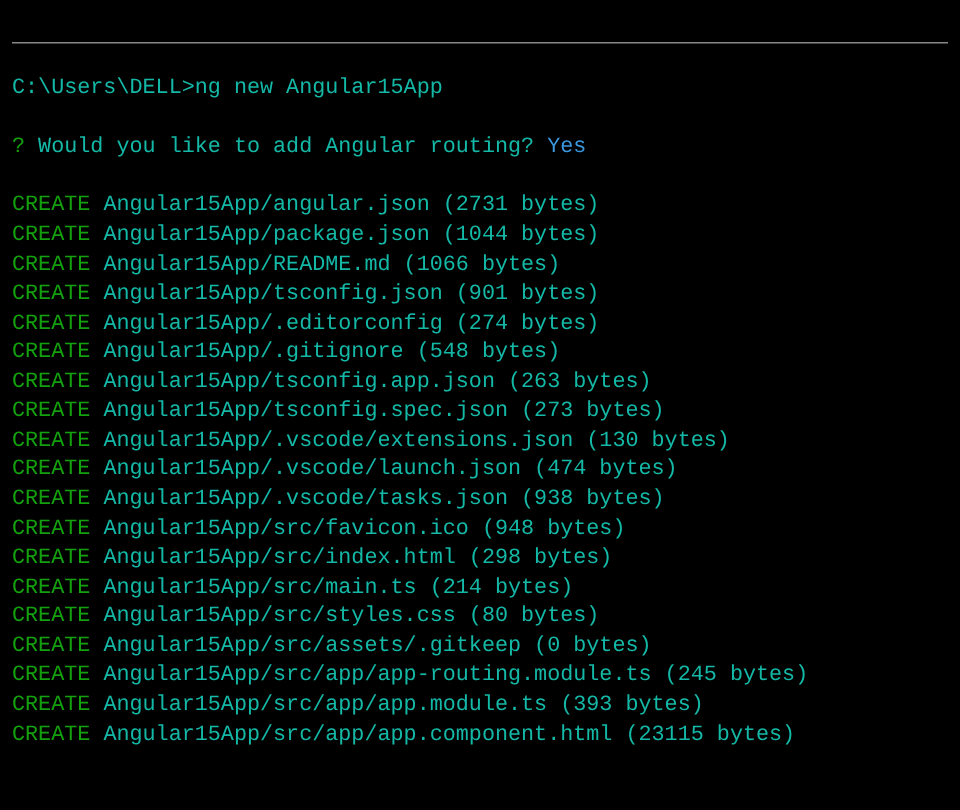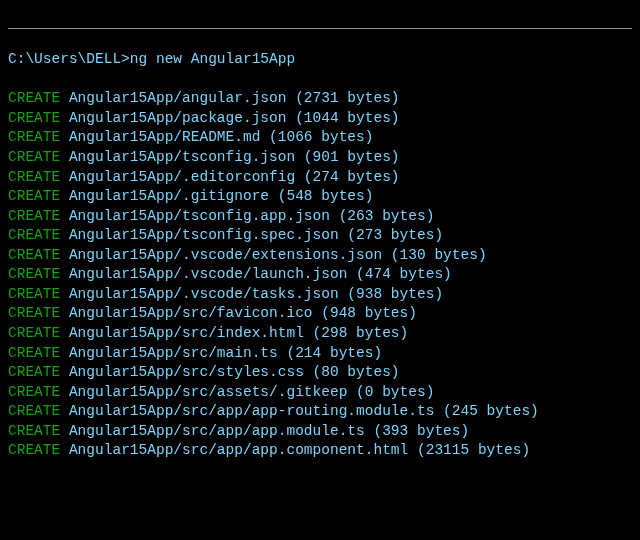--- a/index.html
+++ b/index.html
@@ -14,36 +14,37 @@
       line-height: 1.35;
       color: #ccc;
       padding: 8px;
       width: 640px;
       height: 540px;
       overflow: hidden;
     }
     .terminal {
       white-space: pre;
     }
-    .white { color: #7dd3fc; }
+    .white { color: #14b8a6; }
     .green { color: #13a10e; }
     .cyan { color: #3a96dd; }
     .hr-top {
       border: none;
       border-top: 1px solid #888;
       margin-bottom: 2px;
     }
     .line {
       display: block;
     }
   </style>
 </head>
 <body>
 
 <div class="terminal">
 <hr class="hr-top">
 <span class="line"><span class="white">C:\Users\DELL&gt;</span><span class="white">ng new Angular15App</span></span>
+<span class="line"><span class="green">?</span><span class="white"> Would you like to add Angular routing? </span><span class="cyan">Yes</span></span>
 <div id="creates-container"><span class="line"><span class="green">CREATE</span><span class="white"> Angular15App/angular.json (2731 bytes)</span></span><span class="line"><span class="green">CREATE</span><span class="white"> Angular15App/package.json (1044 bytes)</span></span><span class="line"><span class="green">CREATE</span><span class="white"> Angular15App/README.md (1066 bytes)</span></span><span class="line"><span class="green">CREATE</span><span class="white"> Angular15App/tsconfig.json (901 bytes)</span></span><span class="line"><span class="green">CREATE</span><span class="white"> Angular15App/.editorconfig (274 bytes)</span></span><span class="line"><span class="green">CREATE</span><span class="white"> Angular15App/.gitignore (548 bytes)</span></span><span class="line"><span class="green">CREATE</span><span class="white"> Angular15App/tsconfig.app.json (263 bytes)</span></span><span class="line"><span class="green">CREATE</span><span class="white"> Angular15App/tsconfig.spec.json (273 bytes)</span></span><span class="line"><span class="green">CREATE</span><span class="white"> Angular15App/.vscode/extensions.json (130 bytes)</span></span><span class="line"><span class="green">CREATE</span><span class="white"> Angular15App/.vscode/launch.json (474 bytes)</span></span><span class="line"><span class="green">CREATE</span><span class="white"> Angular15App/.vscode/tasks.json (938 bytes)</span></span><span class="line"><span class="green">CREATE</span><span class="white"> Angular15App/src/favicon.ico (948 bytes)</span></span><span class="line"><span class="green">CREATE</span><span class="white"> Angular15App/src/index.html (298 bytes)</span></span><span class="line"><span class="green">CREATE</span><span class="white"> Angular15App/src/main.ts (214 bytes)</span></span><span class="line"><span class="green">CREATE</span><span class="white"> Angular15App/src/styles.css (80 bytes)</span></span><span class="line"><span class="green">CREATE</span><span class="white"> Angular15App/src/assets/.gitkeep (0 bytes)</span></span><span class="line"><span class="green">CREATE</span><span class="white"> Angular15App/src/app/app-routing.module.ts (245 bytes)</span></span><span class="line"><span class="green">CREATE</span><span class="white"> Angular15App/src/app/app.module.ts (393 bytes)</span></span><span class="line"><span class="green">CREATE</span><span class="white"> Angular15App/src/app/app.component.html (23115 bytes)</span></span><span class="line"></span></div>
 
 
 
 
 </div>
 
 </body></html>

